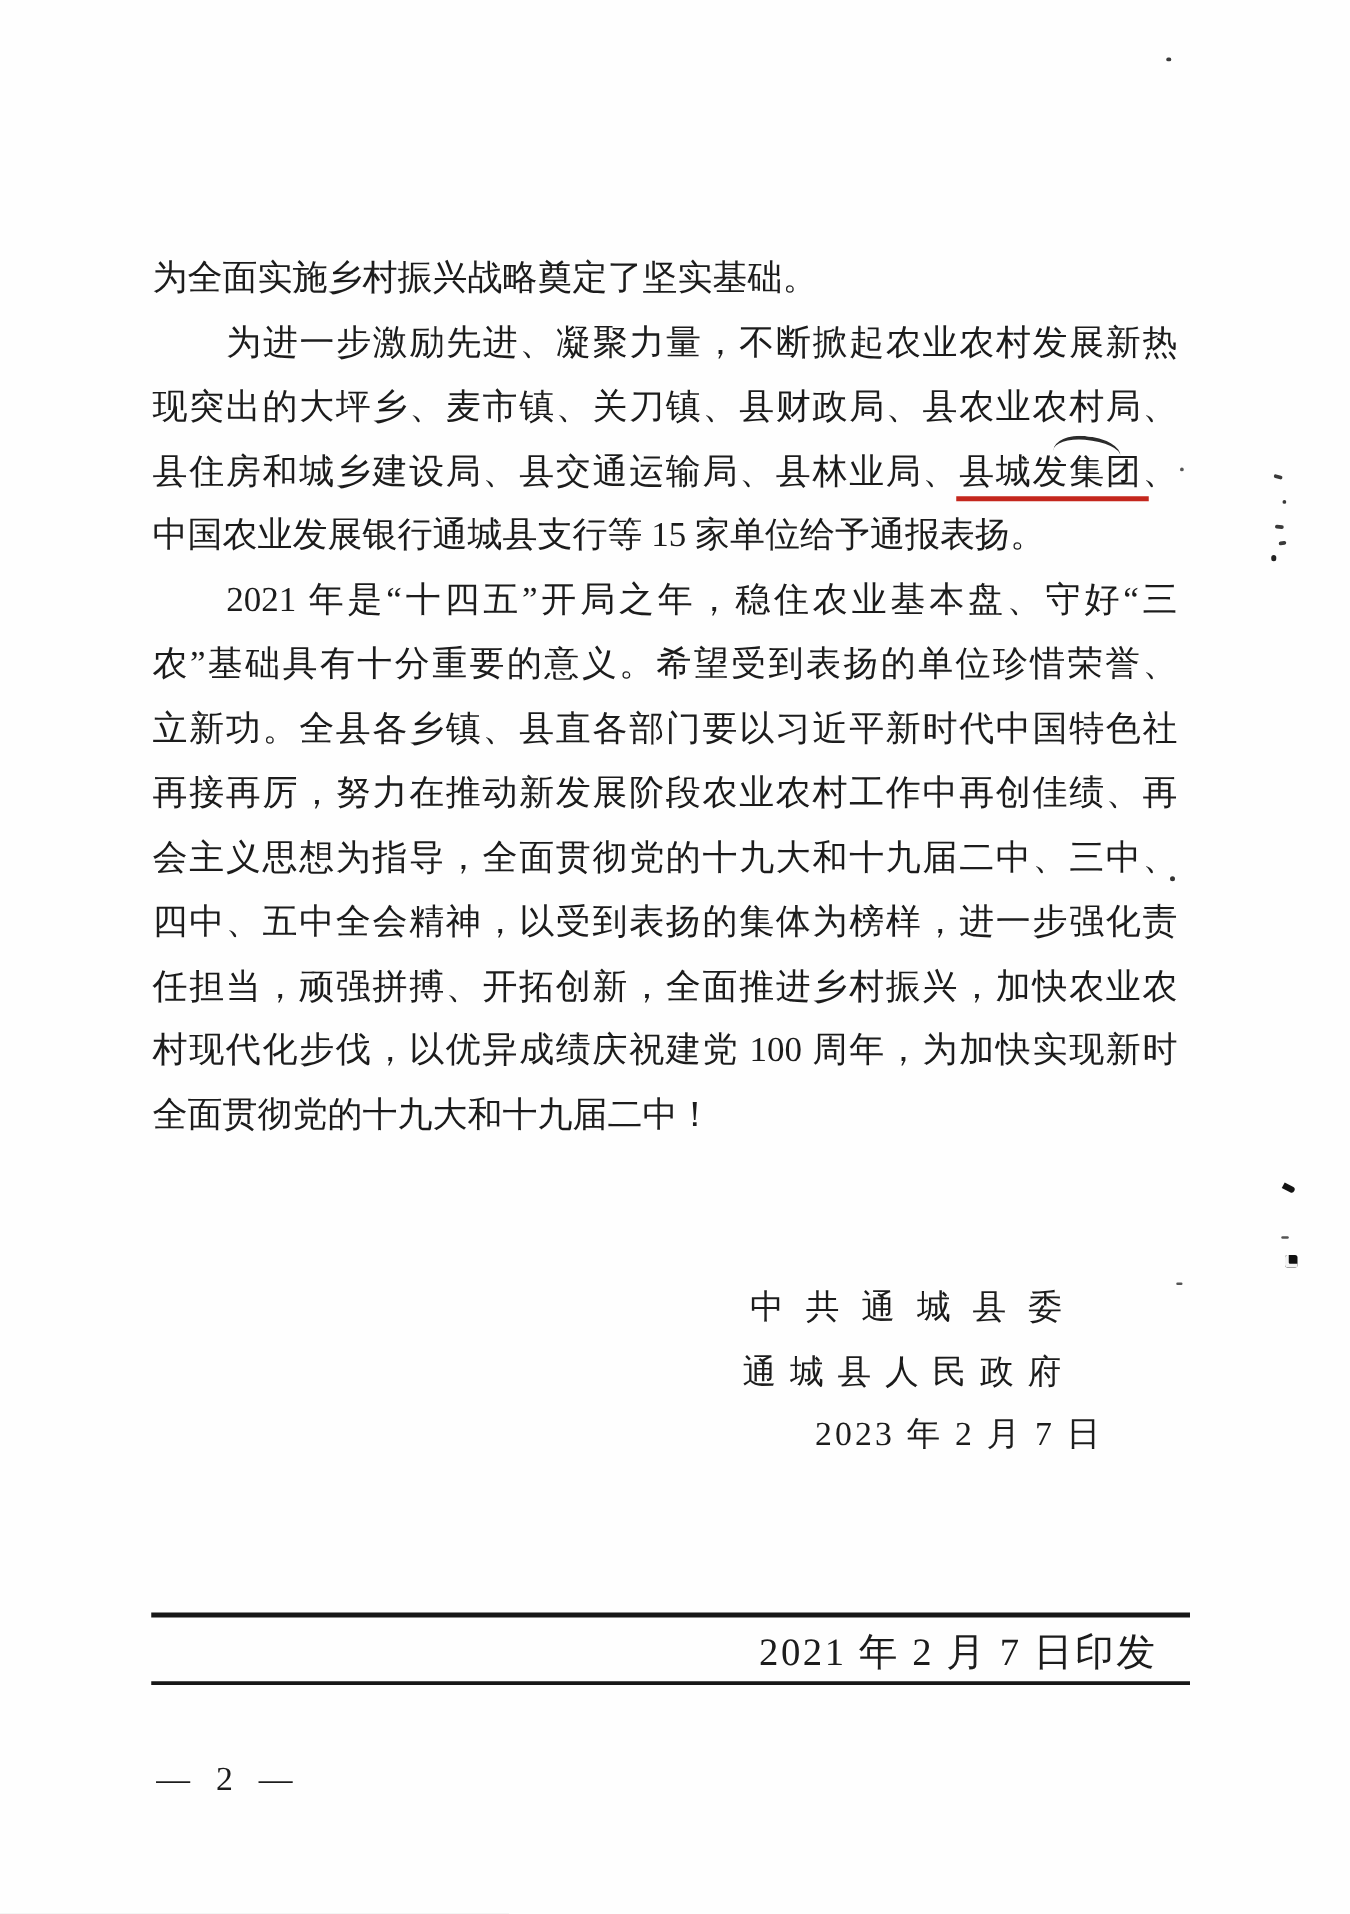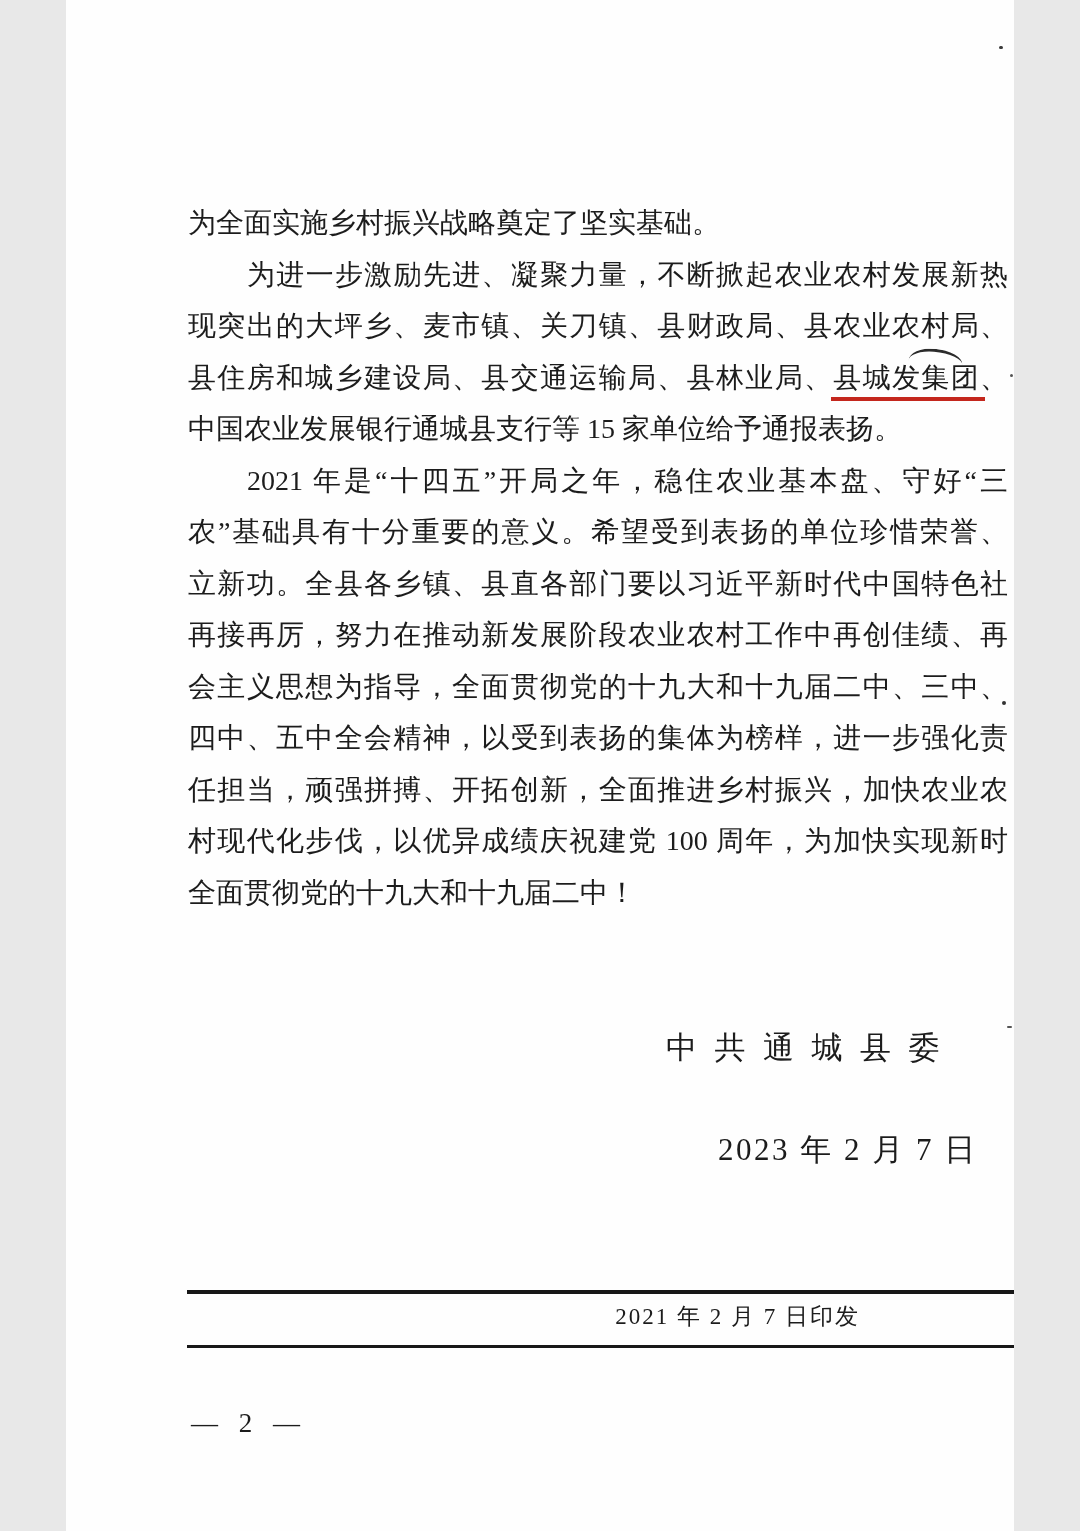--- a/index.html
+++ b/index.html
@@ -1,18 +1,18 @@
 <!DOCTYPE html>
 <html style="--accent-red: #c4271d;"><head>
 <meta charset="utf-8">
 <style>
   html,body{margin:0;padding:0;background:#e8e8e8;}
   .page{
     position:relative;
-    width:948px;height:1531px;
+    width:1080px;height:1531px;
     margin:0 auto;
     background:#fefefe;
     font-family:"Liberation Serif","DejaVu Serif",serif;
     color:#1c1c1c;
     overflow:hidden;
   }
   
   .doc-body{
     position:absolute;
     left:122px;top:197px;width:820px;
@@ -41,35 +41,35 @@
   }
   .tick-arc{
     position:absolute;
     left:76px;top:-13px;
     width:54px;height:12px;
     border-top:3px solid #2b2b2b;
     border-radius:50% 60% 0 0 / 100% 100% 0 0;
     transform:rotate(5deg);
   }
   
-  .sig-line{ position:absolute; font-size:31px; white-space:nowrap; }
+  .sig-line{ position:absolute; font-size:27px; white-space:nowrap; }
   .sig-org1{ left:600px; top:1027px; letter-spacing:17.5px; }
   .sig-org2{ left:594px; top:1079px; letter-spacing:11px; }
   .sig-date{ left:652px; top:1129px; letter-spacing:2.5px; }
   
   .rule{ position:absolute; left:121px; width:831px; background:#171717; }
   .rule-top{ top:1290px; height:4px; }
   .rule-bottom{ top:1345px; height:3px; }
   .footer-issuer{
     position:absolute; left:147px; top:1301px;
     font-size:27px; letter-spacing:1.5px; white-space:nowrap;
   }
   .footer-printdate{
     position:absolute; right:154px; top:1301px;
-    font-size:23px; letter-spacing:2px; white-space:nowrap;
+    font-size:31px; letter-spacing:2px; white-space:nowrap;
   }
   .page-number{
     position:absolute; left:125px; top:1408px;
     font-size:27px; letter-spacing:7px; white-space:nowrap;
   }
   
   .speck{ position:absolute; background:#3a3a3a; border-radius:2px; }
   .sp-a{ left:933px; top:46px;  width:4px; height:3px; }
   .sp-b{ left:1019px;top:380px; width:7px; height:3px; transform:rotate(15deg); }
   .sp-c{ left:1026px;top:400px; width:3px; height:3px; }
@@ -102,20 +102,21 @@
     <div class="bline">立新功。全县各乡镇、县直各部门要以习近平新时代中国特色社</div>
     <div class="bline">再接再厉，努力在推动新发展阶段农业农村工作中再创佳绩、再</div>
     <div class="bline">会主义思想为指导，全面贯彻党的十九大和十九届二中、三中、</div>
     <div class="bline">四中、五中全会精神，以受到表扬的集体为榜样，进一步强化责</div>
     <div class="bline">任担当，顽强拼搏、开拓创新，全面推进乡村振兴，加快农业农</div>
     <div class="bline">村现代化步伐，以优异成绩庆祝建党 100 周年，为加快实现新时</div>
     <div class="bline end">全面贯彻党的十九大和十九届二中！</div>
   </main>
 
   <div class="sig-line sig-org1">中共通城县委</div>
+  <div class="sig-line sig-org2">通城县人民政府</div>
   <div class="sig-line sig-date">2023 年 2 月 7 日</div>
 
   <div class="rule rule-top"></div>
   <div class="footer-printdate">2021 年 2 月 7 日印发</div>
   <div class="rule rule-bottom"></div>
 
   <div class="page-number">— 2 —</div>
 
   <div class="speck sp-a"></div>
   <div class="speck sp-b"></div>

